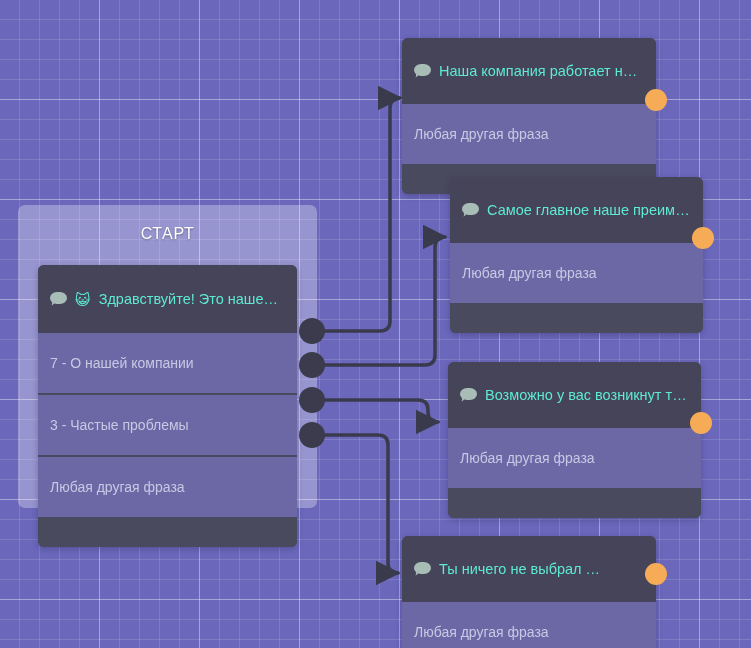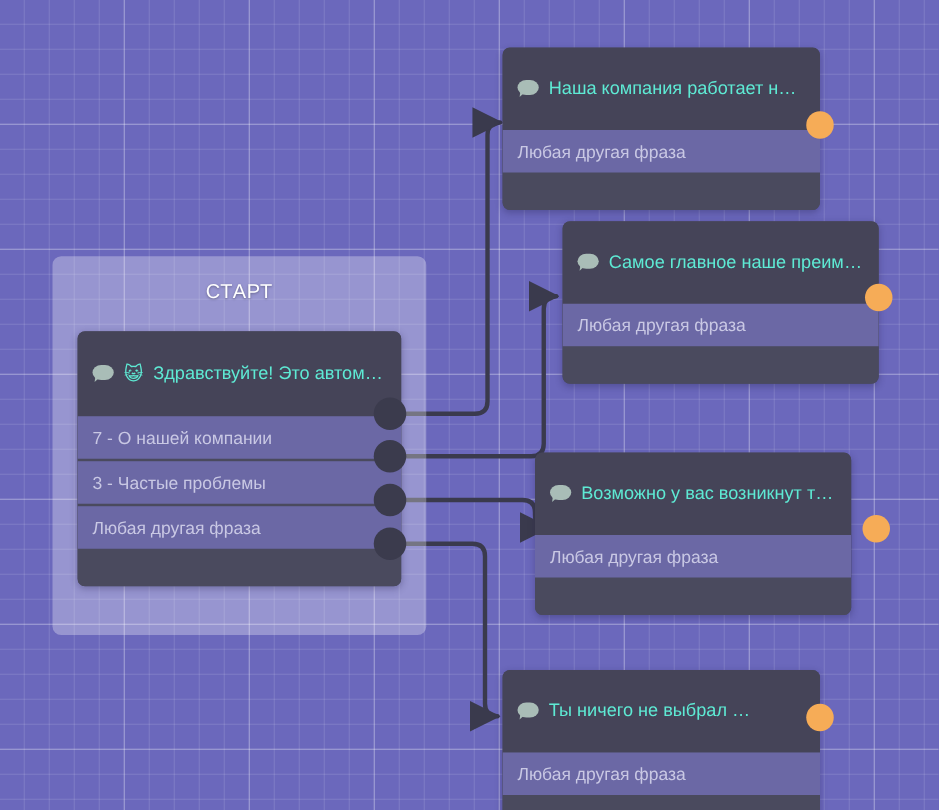--- a/index.html
+++ b/index.html
@@ -16,21 +16,21 @@
       linear-gradient(to bottom, rgba(255,255,255,0.30) 1px, transparent 1px),
       linear-gradient(to right, rgba(255,255,255,0.13) 1px, transparent 1px),
       linear-gradient(to bottom, rgba(255,255,255,0.13) 1px, transparent 1px);
     background-size:100px 100px,100px 100px,20px 20px,20px 20px;
     background-position:-1px -1px,-1px -1px,-1px -1px,-1px -1px;
   }
   #edges{position:absolute;left:0;top:0;width:751px;height:648px;pointer-events:none;}
 
   
   .start-group{
-    position:absolute;left:42px;top:205px;width:299px;height:303px;
+    position:absolute;left:18px;top:205px;width:299px;height:303px;
     background:rgba(255,255,255,0.30);
     border-radius:7px;
   }
   .start-title{
     position:absolute;left:0;top:20px;width:299px;text-align:center;
     color:#ffffff;font-size:16px;letter-spacing:.6px;
     text-shadow:0 1px 2px rgba(0,0,0,.35);
   }
   
   .node{
@@ -59,21 +59,21 @@
     width:0;height:0;border-left:4px solid #a9bdb7;
     border-bottom:5px solid transparent;border-top:0;
     transform:rotate(8deg);
   }
   .cat-emoji{font-size:15px;line-height:1;flex:0 0 auto;}
   .header-text{overflow:hidden;text-overflow:ellipsis;white-space:nowrap;}
 
   .node-rows{background:#4a4a5e;}
   .row{
     position:relative;height:34px;line-height:34px;
-    padding:0 12px;
+    padding:13px 12px;
     background:#6b68a5;
     color:#c9c8e4;font-size:14px;
     border-bottom:2px solid #4a4a5e;
     white-space:nowrap;overflow:hidden;
   }
   .row:last-child{border-bottom:none;}
   .node-footer{height:30px;background:#4a4a5e;}
 
   
   .port{
@@ -103,21 +103,21 @@
     <path d="M312,435 L378,435 Q388,435 388,445 L388,563 Q388,573 398,573" fill="none" stroke="#3a3a4d" stroke-width="3.5" stroke-linecap="round" marker-end="url(#arrow)"></path>
   </svg>
 
   <div class="start-group">
     <div class="start-title">СТАРТ</div>
 
     <div class="node" style="left:20px;top:60px;width:259px;">
       <div class="node-header tall">
         <span class="bubble-icon"></span>
         <span class="cat-emoji">😺</span>
-        <span class="header-text">Здравствуйте! Это автом…</span>
+        <span class="header-text">Здравствуйте! Это наше…</span>
       </div>
       <div class="node-rows">
         <div class="row">
           <span>7 - О нашей компании</span>
         </div>
         <div class="row">
           <span>3 - Частые проблемы</span>
         </div>
         <div class="row">
           <span>Любая другая фраза</span>
@@ -153,21 +153,21 @@
     </div>
     <div class="node-rows">
       <div class="row">
         <span>Любая другая фраза</span>
       </div>
     </div>
     <div class="node-footer"></div>
   </div>
   <div class="port port-orange" style="left:692px;top:227px;"></div>
 
-  <div class="node" style="left:428px;top:362px;width:253px;">
+  <div class="node" style="left:448px;top:362px;width:253px;">
     <div class="node-header">
       <span class="bubble-icon"></span>
       <span class="header-text">Возможно у вас возникнут т…</span>
     </div>
     <div class="node-rows">
       <div class="row">
         <span>Любая другая фраза</span>
       </div>
     </div>
     <div class="node-footer"></div>

